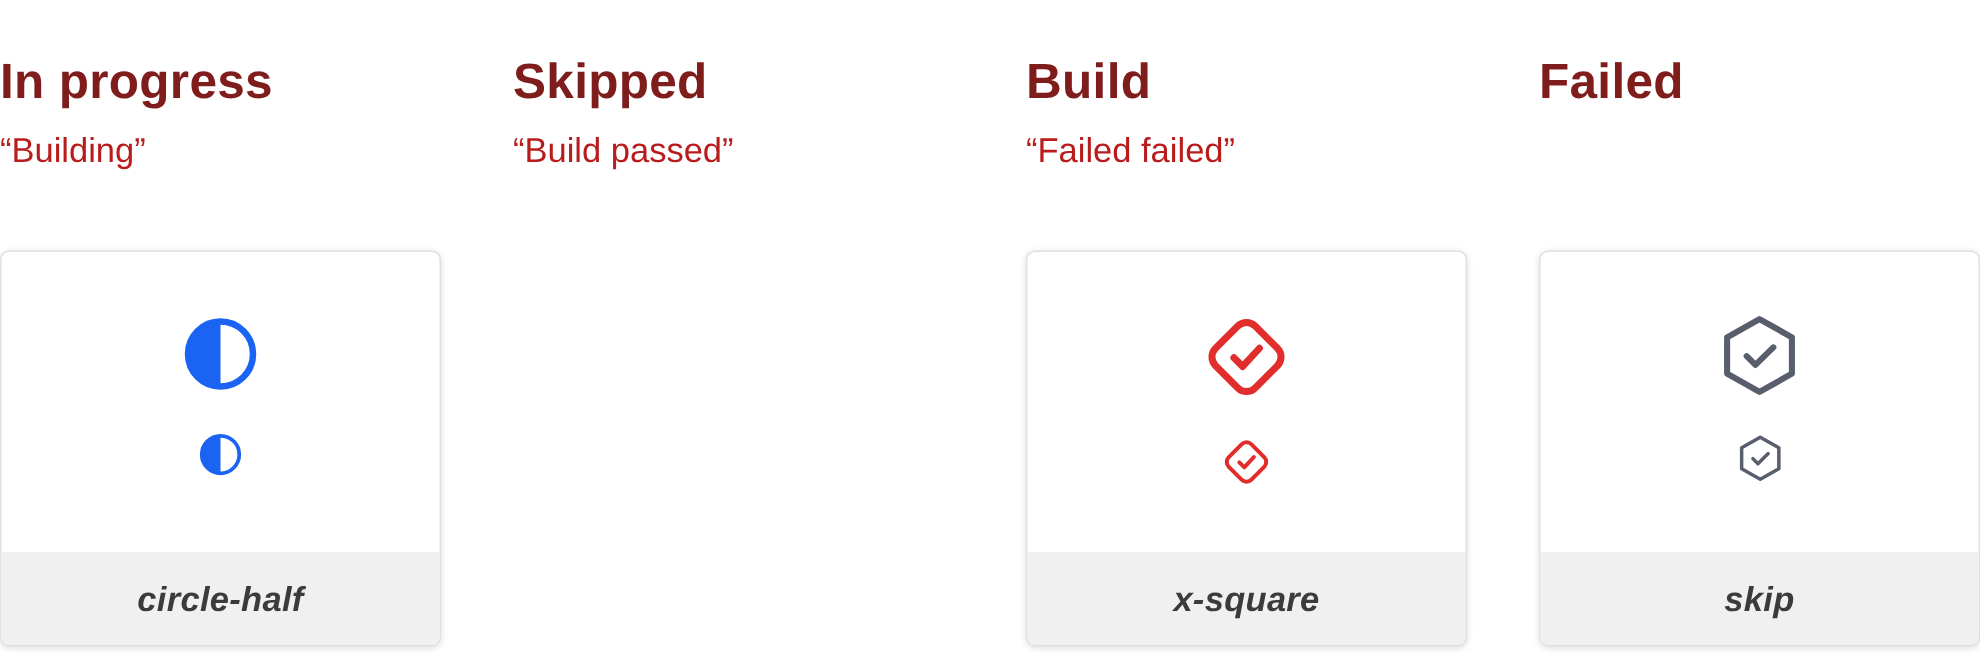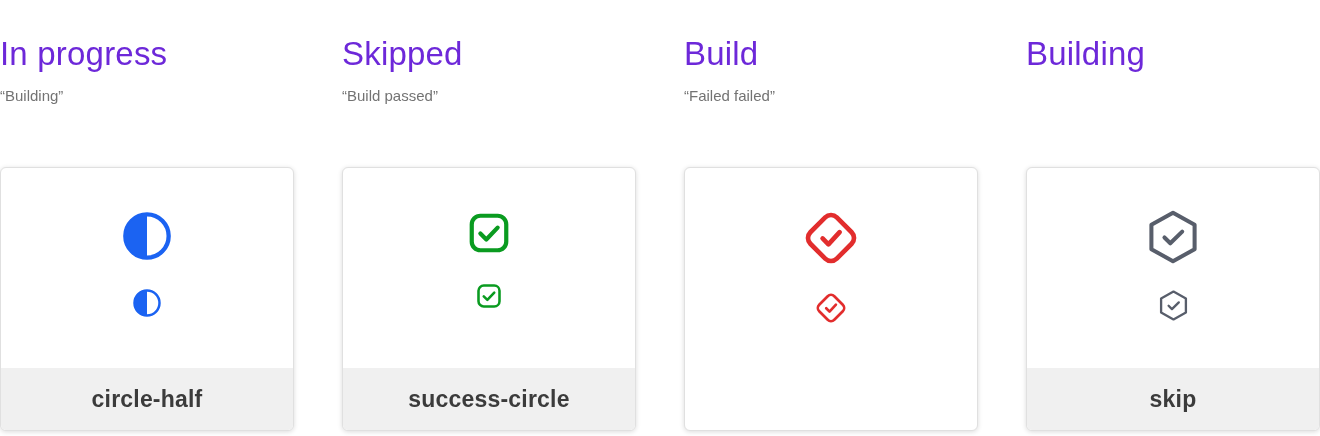--- a/index.html
+++ b/index.html
@@ -20,41 +20,42 @@
   .column { display: flex; flex-direction: column; }
   .col-header {
     box-sizing: border-box;
     height: 167px;
     padding-top: 36px;
   }
   .col-title {
     margin: 0;
     font-size: 33px;
     line-height: 1.1;
-    font-weight: 400;
-    color: #6d28d9;
+    font-weight: 700;
+    color: #7f1d1d;
     letter-spacing: 0.2px;
   }
   .col-subtitle {
     margin-top: 15px;
-    font-size: 15px;
+    font-size: 23px;
     line-height: 1.2;
     font-weight: 500;
-    color: #737373;
+    color: #b91c1c;
   }
   .card {
     box-sizing: border-box;
     height: 264px;
     background: #ffffff;
     border: 1px solid #e0e0e0;
     border-radius: 6px;
     box-shadow: 0 1px 5px rgba(0,0,0,0.14);
     display: flex;
     flex-direction: column;
     overflow: hidden;
+    font-style: italic;
   }
   .icon-area {
     box-sizing: border-box;
     height: 200px;
     padding-top: 42px;
     display: flex;
     flex-direction: column;
     align-items: center;
     gap: 26px;
   }
@@ -104,39 +105,20 @@
           <span class="footer-label">circle-half</span>
         </div>
       </div>
     </div>
 
     <div class="column">
       <div class="col-header">
         <h2 class="col-title">Skipped</h2>
         <div class="col-subtitle">“Build passed”</div>
       </div>
-      <div class="card">
-        <div class="icon-area">
-          <span class="icon-slot" style="color: rgb(10, 155, 32);">
-            <svg viewBox="0 0 24 24" width="46" height="46" aria-hidden="true">
-              <rect x="3" y="3" width="18" height="18" rx="4.5" fill="none" stroke="currentColor" stroke-width="2.2"></rect>
-              <path d="M7.5 12.3 L10.6 15.4 L16.5 9.2" fill="none" stroke="currentColor" stroke-width="2.2" stroke-linecap="round" stroke-linejoin="round"></path>
-            </svg>
-          </span>
-          <span class="icon-slot" style="color: rgb(10, 155, 32);">
-            <svg viewBox="0 0 24 24" width="28" height="28" aria-hidden="true">
-              <rect x="3" y="3" width="18" height="18" rx="4.5" fill="none" stroke="currentColor" stroke-width="2.2"></rect>
-              <path d="M7.5 12.3 L10.6 15.4 L16.5 9.2" fill="none" stroke="currentColor" stroke-width="2.2" stroke-linecap="round" stroke-linejoin="round"></path>
-            </svg>
-          </span>
-        </div>
-        <div class="card-footer">
-          <span class="footer-label">success-circle</span>
-        </div>
-      </div>
     </div>
 
     <div class="column">
       <div class="col-header">
         <h2 class="col-title">Build</h2>
         <div class="col-subtitle">“Failed failed”</div>
       </div>
       <div class="card">
         <div class="icon-area">
           <span class="icon-slot" style="color: rgb(226, 45, 45);">
@@ -145,26 +127,29 @@
               <path d="M8.4 12.2 L10.9 14.7 L15.7 9.5" fill="none" stroke="currentColor" stroke-width="2" stroke-linecap="round" stroke-linejoin="round"></path>
             </svg>
           </span>
           <span class="icon-slot" style="color: rgb(226, 45, 45);">
             <svg viewBox="0 0 24 24" width="32" height="32" aria-hidden="true">
               <rect x="4" y="4" width="16" height="16" rx="3.5" transform="rotate(45 12 12)" fill="none" stroke="currentColor" stroke-width="2"></rect>
               <path d="M8.4 12.2 L10.9 14.7 L15.7 9.5" fill="none" stroke="currentColor" stroke-width="2" stroke-linecap="round" stroke-linejoin="round"></path>
             </svg>
           </span>
         </div>
+        <div class="card-footer">
+          <span class="footer-label">x-square</span>
+        </div>
       </div>
     </div>
 
     <div class="column">
       <div class="col-header">
-        <h2 class="col-title">Building</h2>
+        <h2 class="col-title">Failed</h2>
       </div>
       <div class="card">
         <div class="icon-area">
           <span class="icon-slot" style="color: rgb(88, 94, 107);">
             <svg viewBox="0 0 24 24" width="54" height="54" aria-hidden="true">
               <path d="M12 1.2 L21.6 6.6 V17.4 L12 22.8 L2.4 17.4 V6.6 Z" fill="none" stroke="currentColor" stroke-width="1.8" stroke-linejoin="round"></path>
               <path d="M8.2 12.2 L10.8 14.8 L16.1 9.6" fill="none" stroke="currentColor" stroke-width="1.8" stroke-linecap="round" stroke-linejoin="round"></path>
             </svg>
           </span>
           <span class="icon-slot" style="color: rgb(88, 94, 107);">

